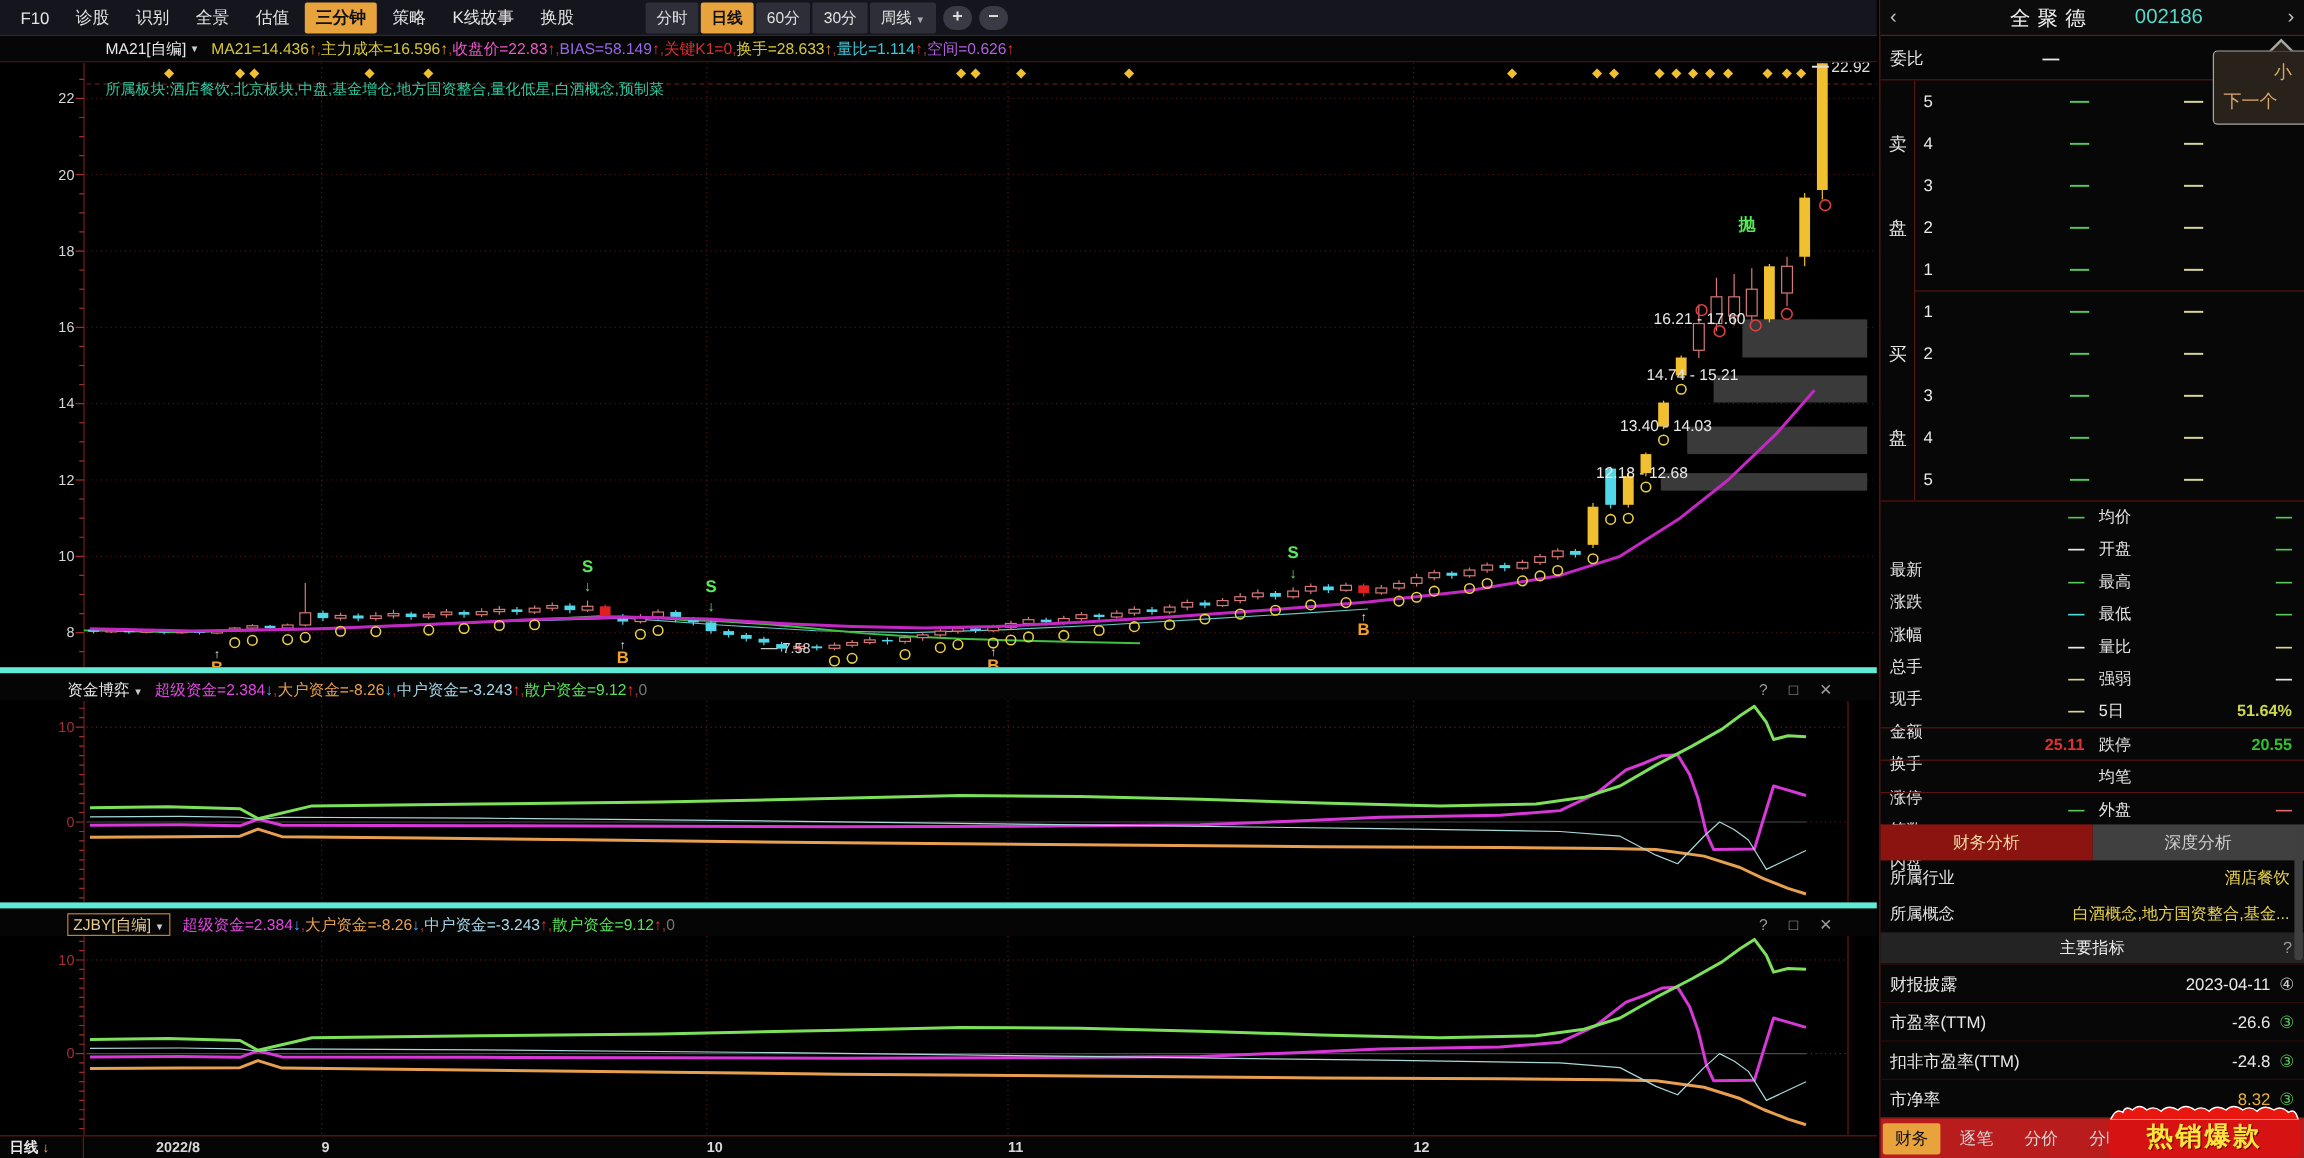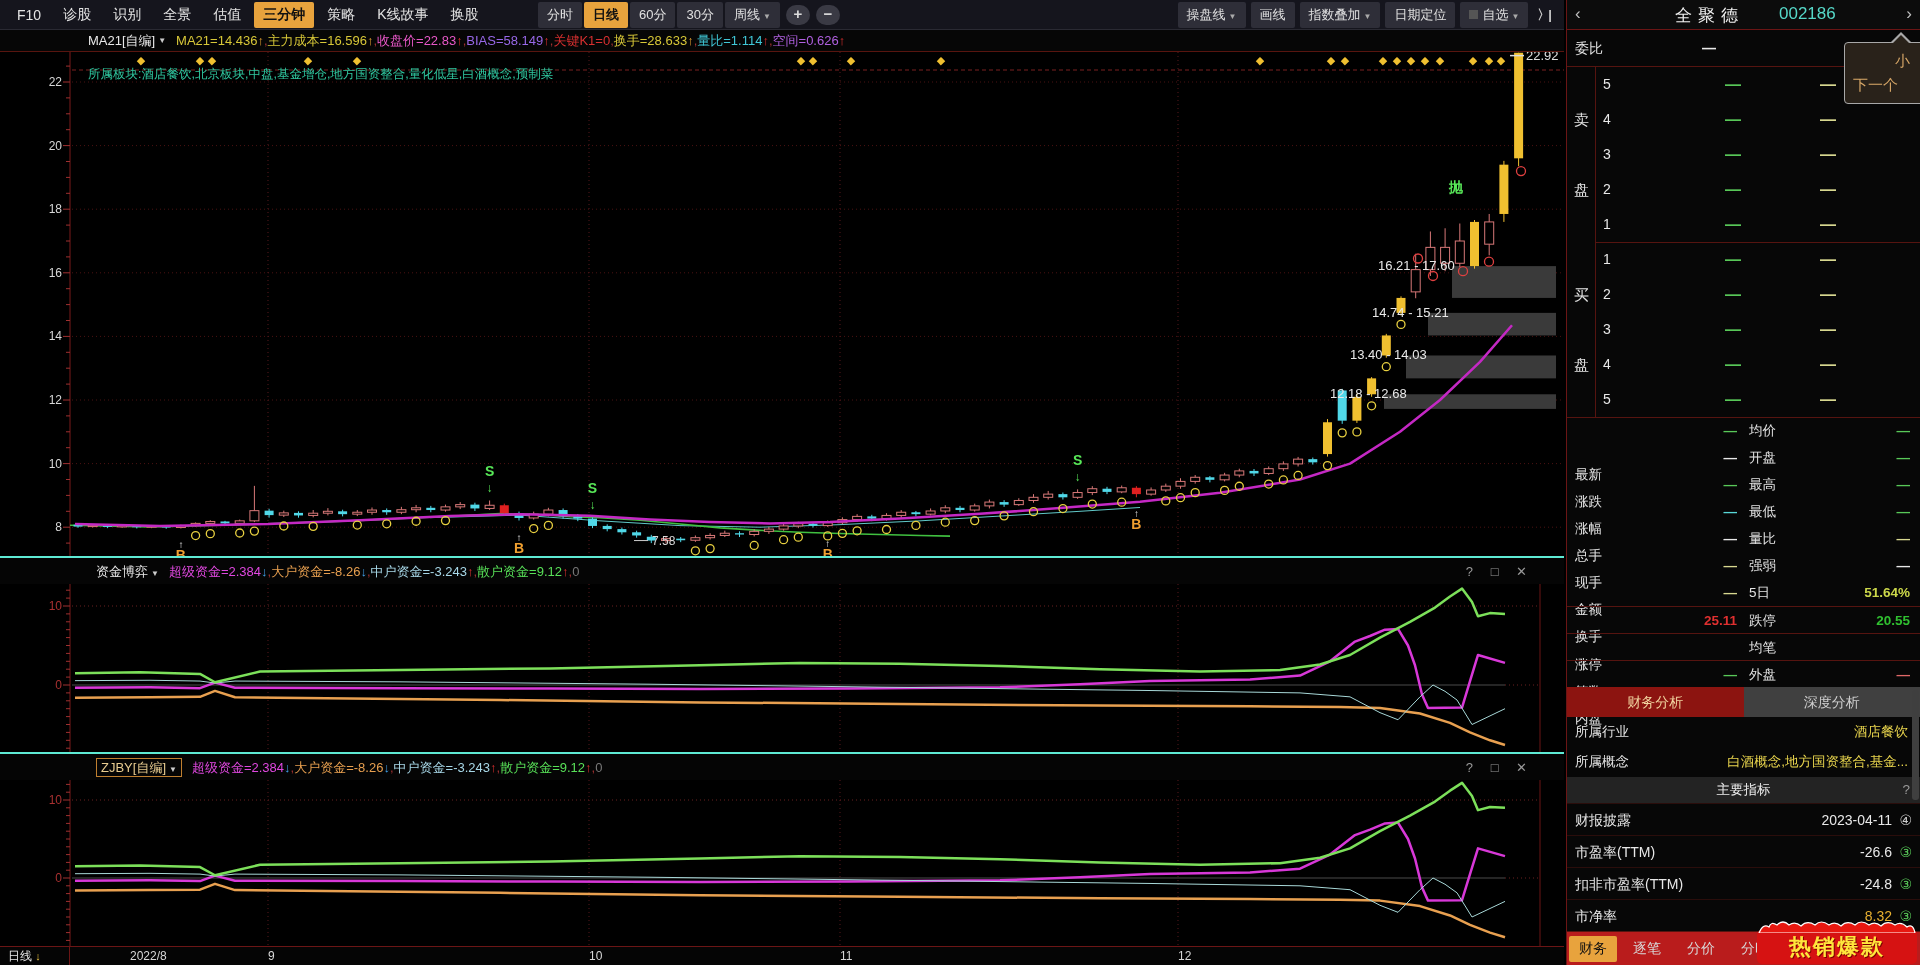--- a/index.html
+++ b/index.html
@@ -25,30 +25,30 @@
   #indicator-bar { position:absolute; left:0; top:30px; width:1564px; height:22px; background:#060606; border-bottom:1px solid #58150f; font-size:13px; line-height:22px; white-space:nowrap; padding-left:88px; overflow:hidden; }
   #indicator-bar span { vertical-align:top; }
   .ind-comma { color:#a03030; }
 
   
   .chart-svg { position:absolute; left:0; display:block; background:#000; }
   #main-chart { top:52px; }
   #panel1-svg { top:584px; }
   #panel2-svg { top:780px; }
 
-  .funds-header { position:absolute; left:0; width:1564px; height:28px; background:#050505; border-top:2px solid #5eead4; font-size:13px; line-height:28px; padding-left:96px; white-space:nowrap; }
+  .funds-header { position:absolute; left:0; width:1564px; height:28px; background:#050505; border-top:5px solid #5eead4; font-size:13px; line-height:28px; padding-left:56px; white-space:nowrap; }
   #panel1-header { top:556px; }
   #panel2-header { top:752px; }
   .funds-title { color:#e8e8e8; margin-right:10px; cursor:pointer; }
   .funds-title .arrow-small { color:#ccc; }
   .funds-title.boxed { border:1px solid #c08030; color:#e8cc90; padding:1px 4px; }
   .win-icons { position:absolute; right:30px; top:0; color:#9a9a9a; font-size:13px; letter-spacing:7px; cursor:pointer; }
 
   
-  #xaxis { position:absolute; left:0; top:946px; width:1564px; height:19px; background:#050505; border-top:1px solid #6b1515; font-size:12px; color:#d8d8d8; }
+  #xaxis { position:absolute; left:0; top:946px; width:1564px; height:19px; background:#050505; border-top:1px solid #6b1515; font-size:12px; color:#d8d8d8;font-weight:bold; }
   #period-box { position:absolute; left:0; top:0; width:70px; height:19px; border-right:1px solid #6b1515; padding-left:8px; line-height:19px; color:#e8e8e8; }
   #period-box .dn { color:#e8c040; font-size:11px; }
   .xlabel { position:absolute; top:2px; }
 
   
   #sidebar { position:absolute; left:1566px; top:0; width:354px; height:965px; background:#070707; border-left:1px solid #6b1515; }
   #sb-header { position:absolute; left:0; top:0; width:100%; height:30px; border-bottom:1px solid #6b1515; background:#0c0c0c; }
   #sb-header .chev { position:absolute; top:4px; color:#c0c0c0; font-size:17px; cursor:pointer; }
   #sb-name { position:absolute; left:108px; top:4px; color:#f0f0f0; font-size:17px; letter-spacing:6px; }
   #sb-code { position:absolute; left:212px; top:4px; color:#56d8c8; font-size:17px; }
@@ -120,28 +120,20 @@
         <div class="menu-item">换股</div>
       </div>
     <div class="menu-center" id="menu-center">
         <div class="tf-btn">分时</div>
         <div class="tf-btn active">日线</div>
         <div class="tf-btn">60分</div>
         <div class="tf-btn">30分</div>
         <div class="tf-btn">周线<span class="arrow-small">▼</span></div>
         <div class="pm-btn">+</div>
         <div class="pm-btn">−</div>
-      </div>
-    <div class="menu-right" id="menu-right">
-        <div class="tf-btn">操盘线<span class="arrow-small">▼</span></div>
-        <div class="tf-btn">画线</div>
-        <div class="tf-btn">指数叠加<span class="arrow-small">▼</span></div>
-        <div class="tf-btn">日期定位</div>
-        <div class="tf-btn"><span class="prefix-square"></span>自选<span class="arrow-small">▼</span></div>
-        <div class="collapse-icon">〉|</div>
       </div>
   </div>
 
   <div id="indicator-bar"><span class="funds-title">MA21[自编]<span class="arrow-small">▼</span></span><span style="color: rgb(216, 200, 56);">MA21=14.436</span><span style="color: rgb(232, 160, 48);">↑</span><span class="ind-comma">,</span><span style="color: rgb(216, 200, 56);">主力成本=16.596</span><span style="color: rgb(232, 160, 48);">↑</span><span class="ind-comma">,</span><span style="color: rgb(232, 88, 200);">收盘价=22.83</span><span style="color: rgb(224, 48, 48);">↑</span><span class="ind-comma">,</span><span style="color: rgb(152, 104, 232);">BIAS=58.149</span><span style="color: rgb(224, 48, 48);">↑</span><span class="ind-comma">,</span><span style="color: rgb(216, 48, 48);">关键K1=0</span><span class="ind-comma">,</span><span style="color: rgb(216, 200, 56);">换手=28.633</span><span style="color: rgb(232, 160, 48);">↑</span><span class="ind-comma">,</span><span style="color: rgb(64, 200, 216);">量比=1.114</span><span style="color: rgb(224, 48, 48);">↑</span><span class="ind-comma">,</span><span style="color: rgb(176, 96, 224);">空间=0.626</span><span style="color: rgb(224, 48, 48);">↑</span></div>
 
   <svg id="main-chart" class="chart-svg" width="1564" height="504">
       <line x1="72" y1="30" x2="1564" y2="30" stroke="#4a1212" stroke-width="1" stroke-dasharray="1,3"></line>
       <line x1="72" y1="93.6" x2="1564" y2="93.6" stroke="#4a1212" stroke-width="1" stroke-dasharray="1,3"></line>
       <line x1="72" y1="157.2" x2="1564" y2="157.2" stroke="#4a1212" stroke-width="1" stroke-dasharray="1,3"></line>
       <line x1="72" y1="220.8" x2="1564" y2="220.8" stroke="#4a1212" stroke-width="1" stroke-dasharray="1,3"></line>

